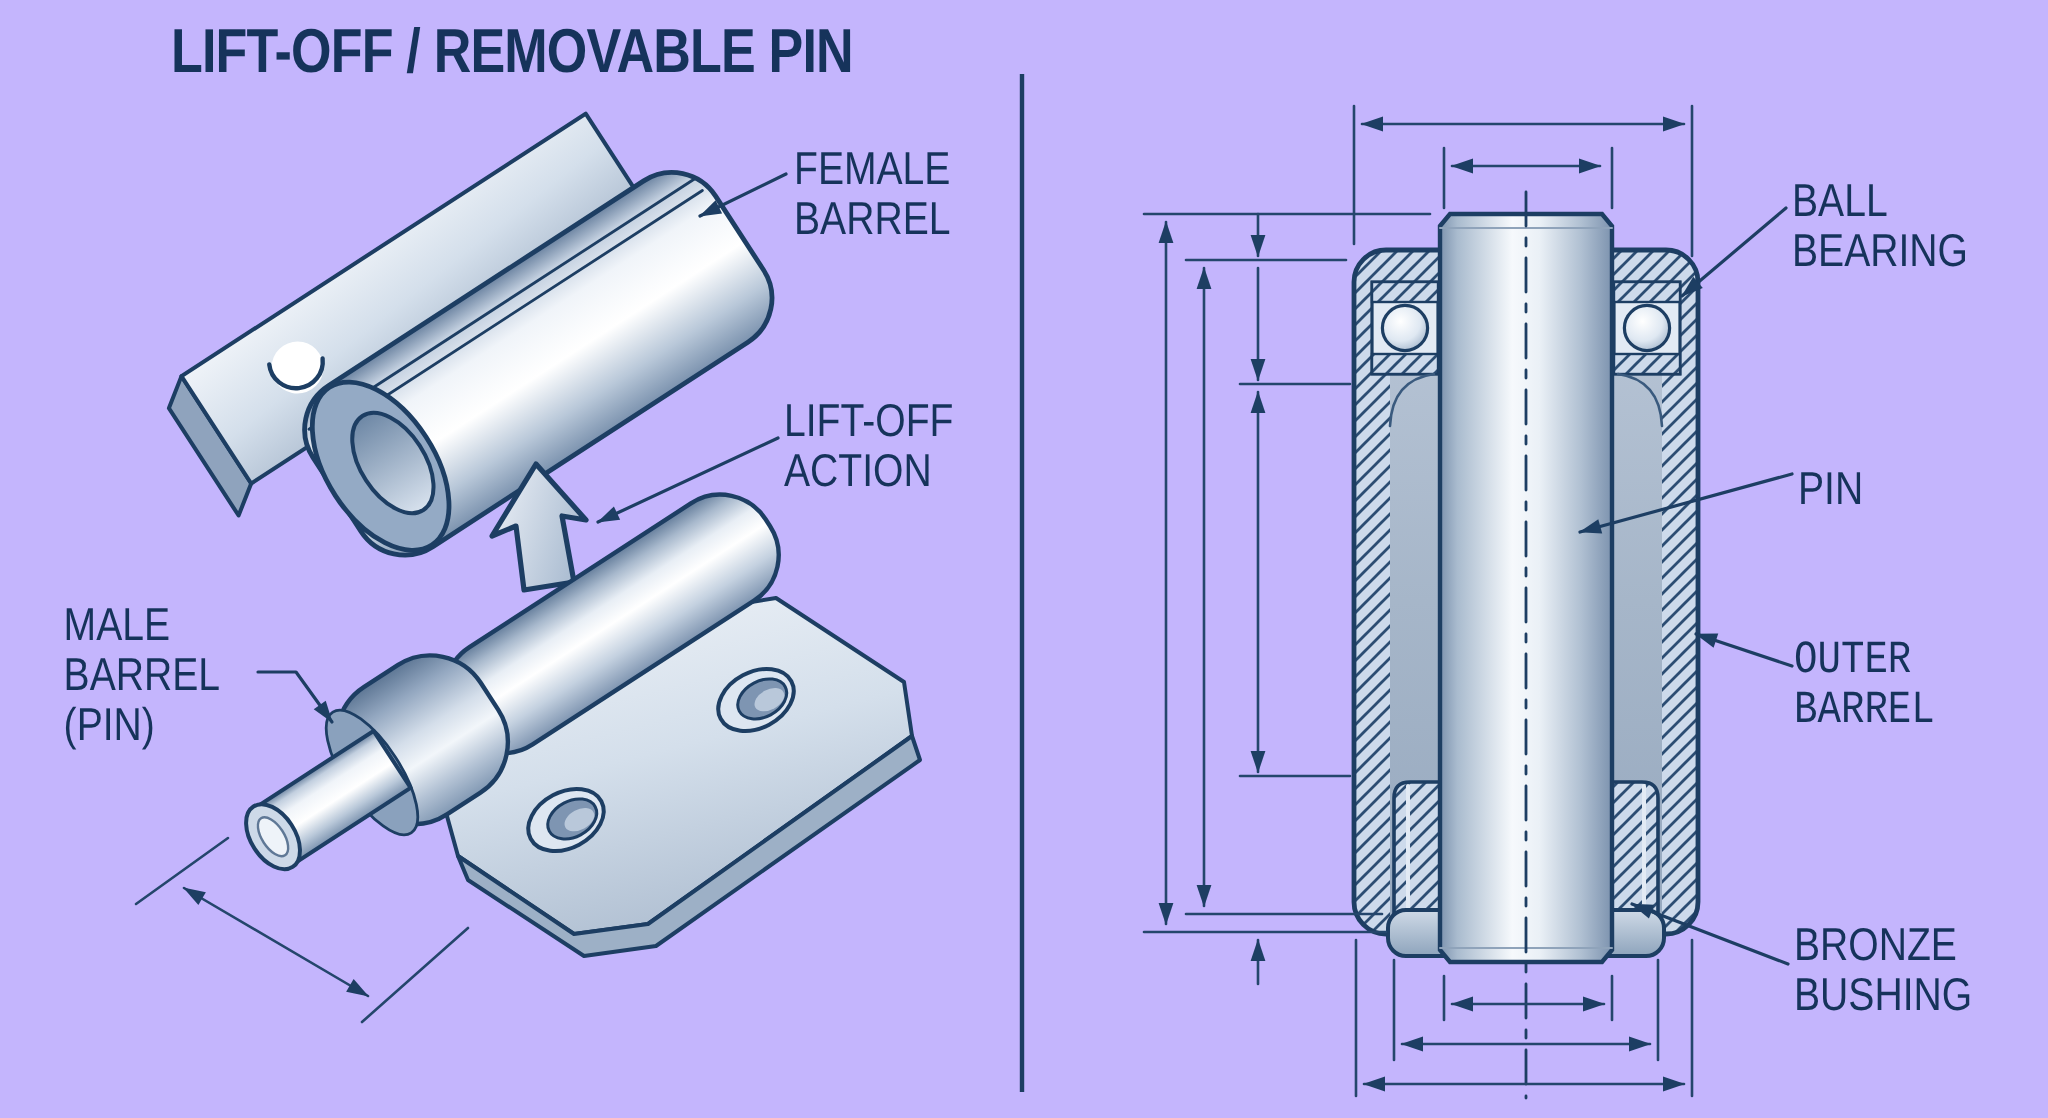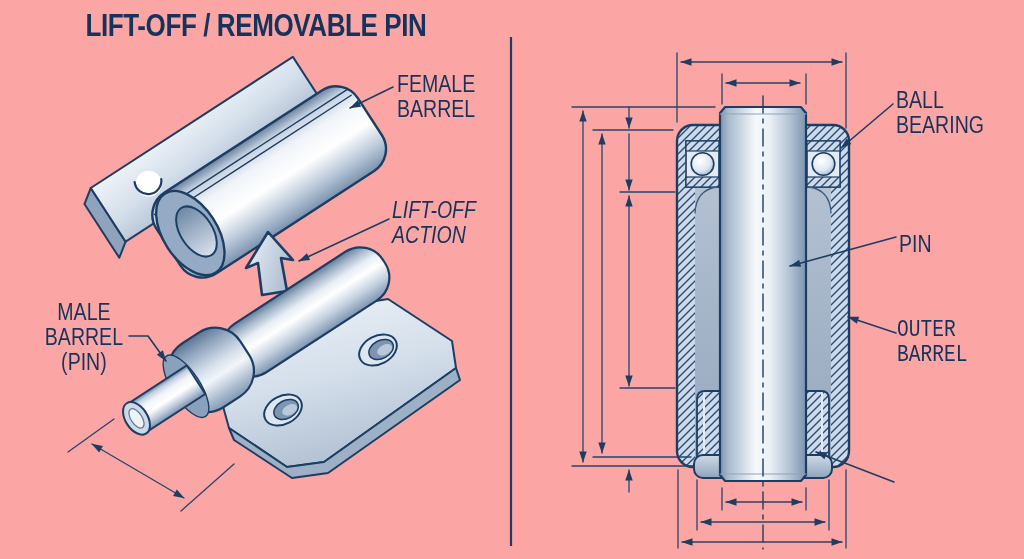--- a/index.html
+++ b/index.html
@@ -1,29 +1,29 @@
 <!DOCTYPE html>
 <html><head>
 <meta charset="utf-8">
 <style>
   html,body{margin:0;padding:0;background:#ffffff;}
   #figure{
-    position:relative;width:1024px;height:559px;background:#fca5a5;overflow:hidden;
+    position:relative;width:1024px;height:559px;background:#c4b5fd;overflow:hidden;
     font-family:"Liberation Sans","DejaVu Sans",sans-serif;
   }
   .title{
     position:absolute;top:8px;text-align:center;
     font-size:31px;font-weight:700;letter-spacing:-0.5px;color:#16335b;white-space:nowrap;
   }
   .title .squeeze{display:inline-block;transform:scaleX(0.84);transform-origin:center top;}
   .lbl{
     position:absolute;color:#16335b;font-size:23px;line-height:25px;white-space:nowrap;
   }
   .lbl .squeeze{display:inline-block;transform:scaleX(0.85);transform-origin:left top;}
-  .lbl.right{text-align:center;}
+  .lbl.right{text-align:left;}
   .lbl.right .squeeze{transform-origin:right top;}
   .lbl span{display:block;}
   svg{position:absolute;left:0;top:0;}
 </style>
 </head>
 <body>
 
 <div id="figure">
 
   <svg width="1024" height="559" viewBox="0 0 1024 559">
@@ -232,21 +232,21 @@
     <span class="squeeze">LIFT-OFF / REMOVABLE PIN</span>
   </div>
 
   <div class="lbl" style="left:397px;top:72px;">
     <span class="squeeze">
       <span>FEMALE</span>
       <span>BARREL</span>
     </span>
   </div>
 
-  <div class="lbl" style="left:392px;top:198px;font-style:italic;">
+  <div class="lbl" style="left:392px;top:198px;">
     <span class="squeeze">
       <span>LIFT-OFF</span>
       <span>ACTION</span>
     </span>
   </div>
 
   <div class="lbl right" style="left:18px;top:300px;width:118px;">
     <span class="squeeze">
       <span>MALE</span>
       <span>BARREL</span>
@@ -267,14 +267,20 @@
     </span>
   </div>
 
   <div class="lbl" style="left:897px;top:318px;font-family:Liberation Mono, monospace;">
     <span class="squeeze">
       <span>OUTER</span>
       <span>BARREL</span>
     </span>
   </div>
 
+  <div class="lbl" style="left:897px;top:460px;">
+    <span class="squeeze">
+      <span>BRONZE</span>
+      <span>BUSHING</span>
+    </span>
+  </div>
 
 </div>
 
 </body></html>

